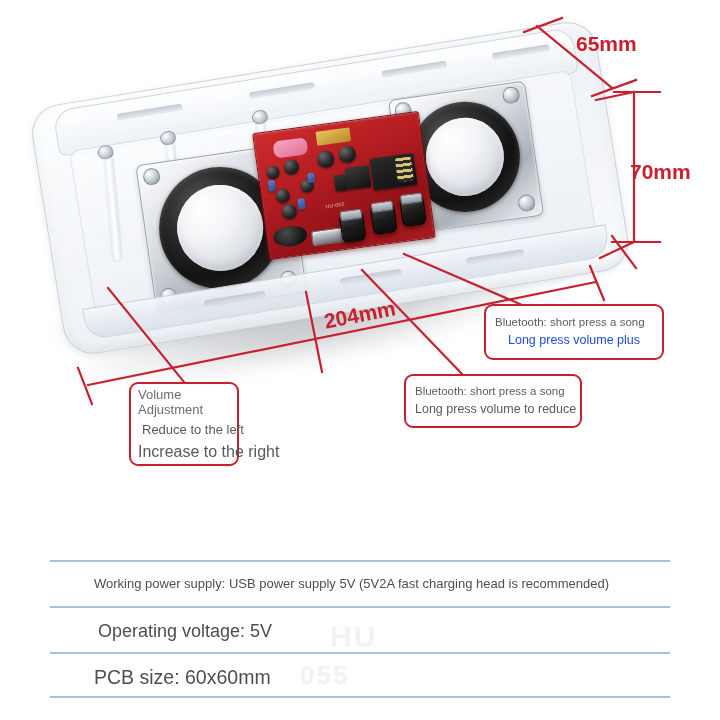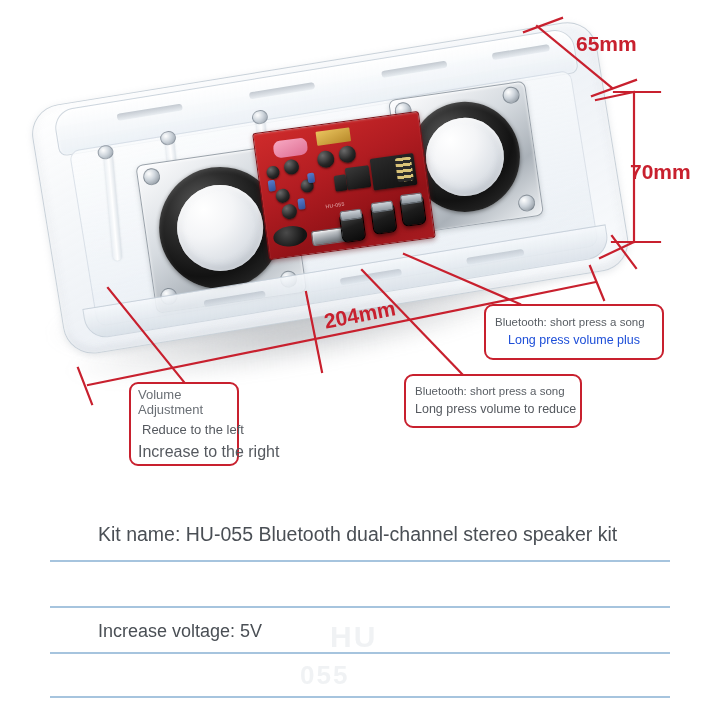--- a/index.html
+++ b/index.html
@@ -352,28 +352,31 @@
         <span class="ln t1">Bluetooth: short press a song</span>
         <span class="ln t2">Long press volume plus</span>
       </div>
     </div>
   </div>
 
   <div id="specs">
     <div class="watermark" style="left:330px;top:120px;text-align:right;">HU</div>
     <div class="watermark" style="left:300px;top:160px;font-size:26px;">055</div>
 
-    <div class="spec-row" id="spec-row-0">
-      <span class="spec-text">Kit name: HU-055 Bluetooth dual-channel stereo speaker kit</span>
-    </div>
     <div class="spec-rule" id="spec-rule-0"></div>
 
+    <div class="spec-row" id="spec-row-1">
+      <span class="spec-text">Working power supply: USB power supply 5V (5V2A fast charging head is recommended)</span>
+    </div>
     <div class="spec-rule" id="spec-rule-1"></div>
 
     <div class="spec-row" id="spec-row-2">
-      <span class="spec-text">Increase voltage: 5V</span>
+      <span class="spec-text">Operating voltage: 5V</span>
     </div>
     <div class="spec-rule" id="spec-rule-2"></div>
 
+    <div class="spec-row" id="spec-row-3">
+      <span class="spec-text">PCB size: 60x60mm</span>
+    </div>
     <div class="spec-rule" id="spec-rule-3"></div>
   </div>
 
 </div>
 
 </body></html>

